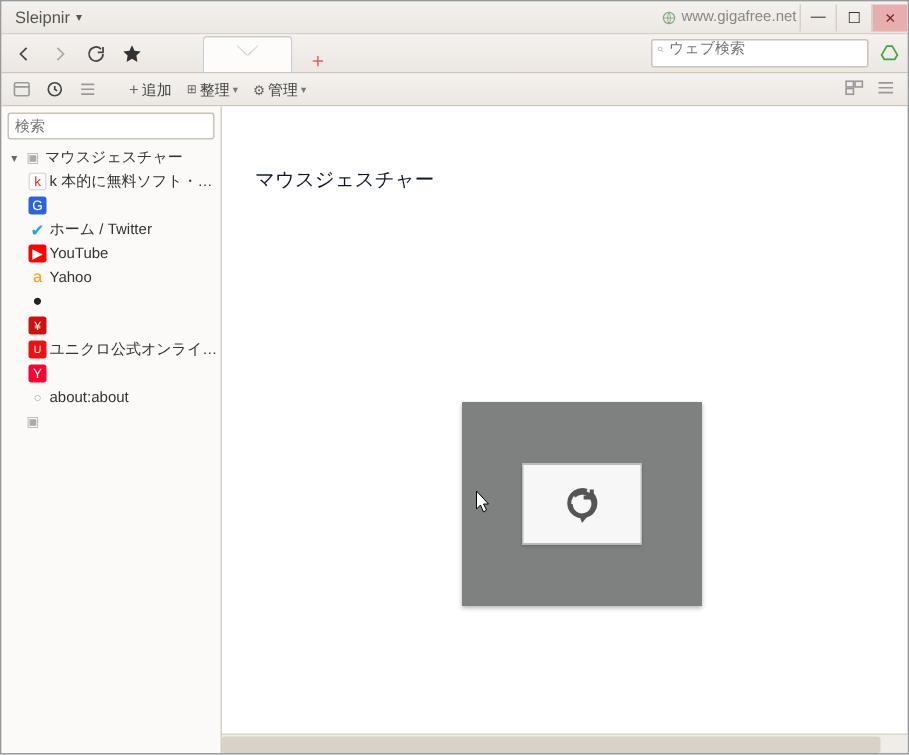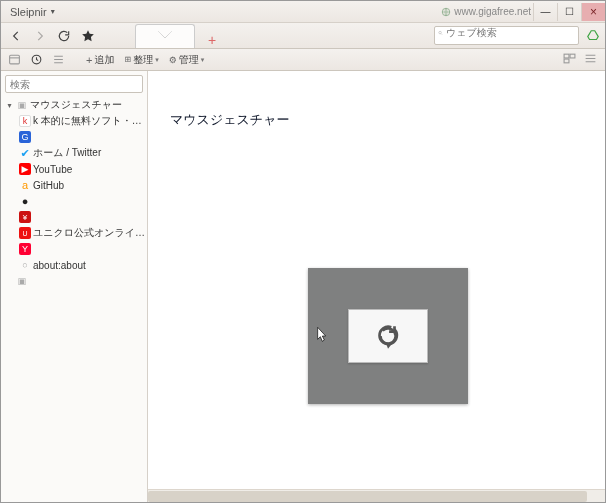--- a/index.html
+++ b/index.html
@@ -206,21 +206,21 @@
       <div class="node indent">
           <span class="favicon" style="color:#1da1f2;font-size:11px">✔</span>
           <span class="lbl">ホーム / Twitter</span>
         </div>
       <div class="node indent">
           <span class="favicon" style="background:#f00;color:#fff">▶</span>
           <span class="lbl">YouTube</span>
         </div>
       <div class="node indent">
           <span class="favicon" style="color:#f90;font-size:11px">a</span>
-          <span class="lbl">GitHub</span>
+          <span class="lbl">Yahoo</span>
         </div>
       <div class="node indent">
           <span class="favicon" style="color:#222;font-size:11px">●</span>
         </div>
       <div class="node indent">
           <span class="favicon" style="background:#c11;color:#fff;font-size:8px">¥</span>
         </div>
       <div class="node indent">
           <span class="favicon" style="background:#e11;color:#fff;font-size:7px">U</span>
           <span class="lbl">ユニクロ公式オンラインストア</span>

